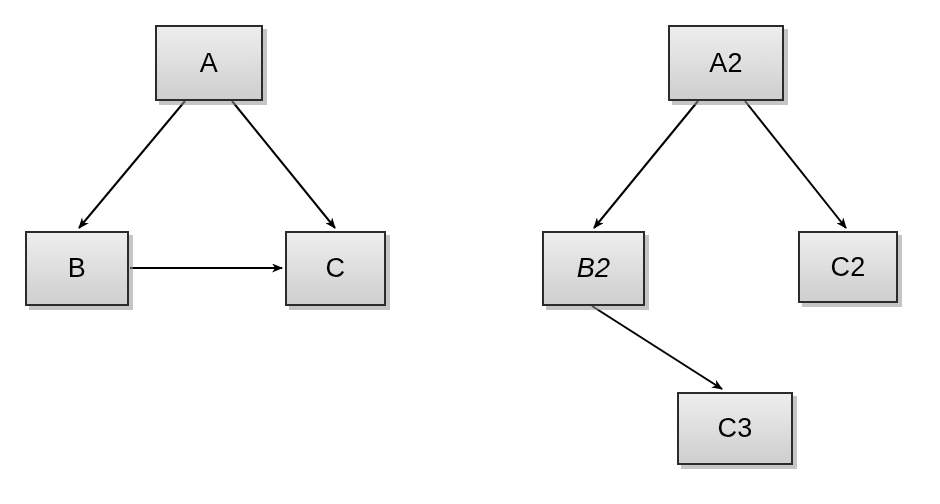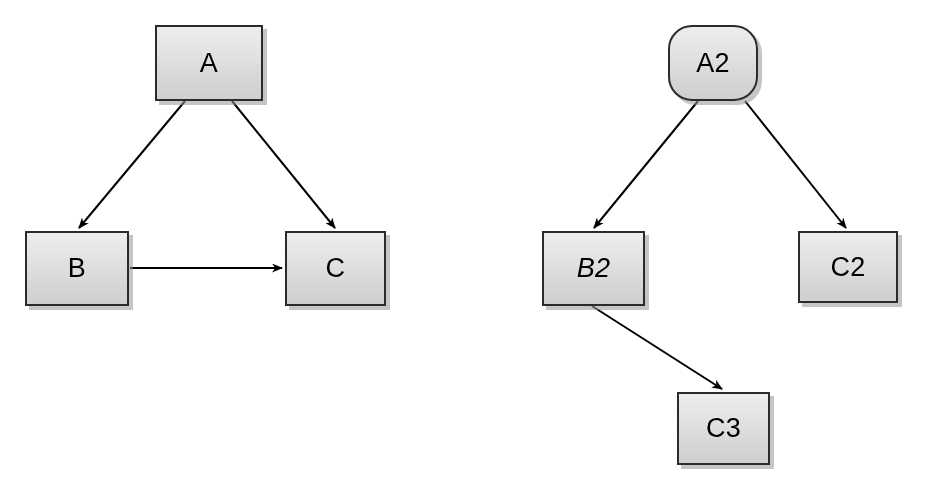--- a/index.html
+++ b/index.html
@@ -69,27 +69,27 @@
   <div id="nodes-group">
       <div class="node" style="left: 155px; top: 25px; width: 108px; height: 76px;">
         <span class="node-label">A</span>
       </div>
       <div class="node" style="left: 25px; top: 231px; width: 104px; height: 75px;">
         <span class="node-label">B</span>
       </div>
       <div class="node" style="left: 285px; top: 231px; width: 101px; height: 75px;">
         <span class="node-label">C</span>
       </div>
-      <div class="node" style="left: 668px; top: 25px; width: 90px; height: 76px; border-radius: 24px;">
+      <div class="node" style="left: 668px; top: 25px; width: 116px; height: 76px;">
         <span class="node-label">A2</span>
       </div>
       <div class="node" style="left: 542px; top: 231px; width: 103px; height: 75px; font-style: italic;">
         <span class="node-label">B2</span>
       </div>
       <div class="node" style="left: 798px; top: 231px; width: 100px; height: 72px;">
         <span class="node-label">C2</span>
       </div>
-      <div class="node" style="left: 677px; top: 392px; width: 93px; height: 73px;">
+      <div class="node" style="left: 677px; top: 392px; width: 116px; height: 73px;">
         <span class="node-label">C3</span>
       </div>
     </div>
 
 </div>
 
 </body></html>

